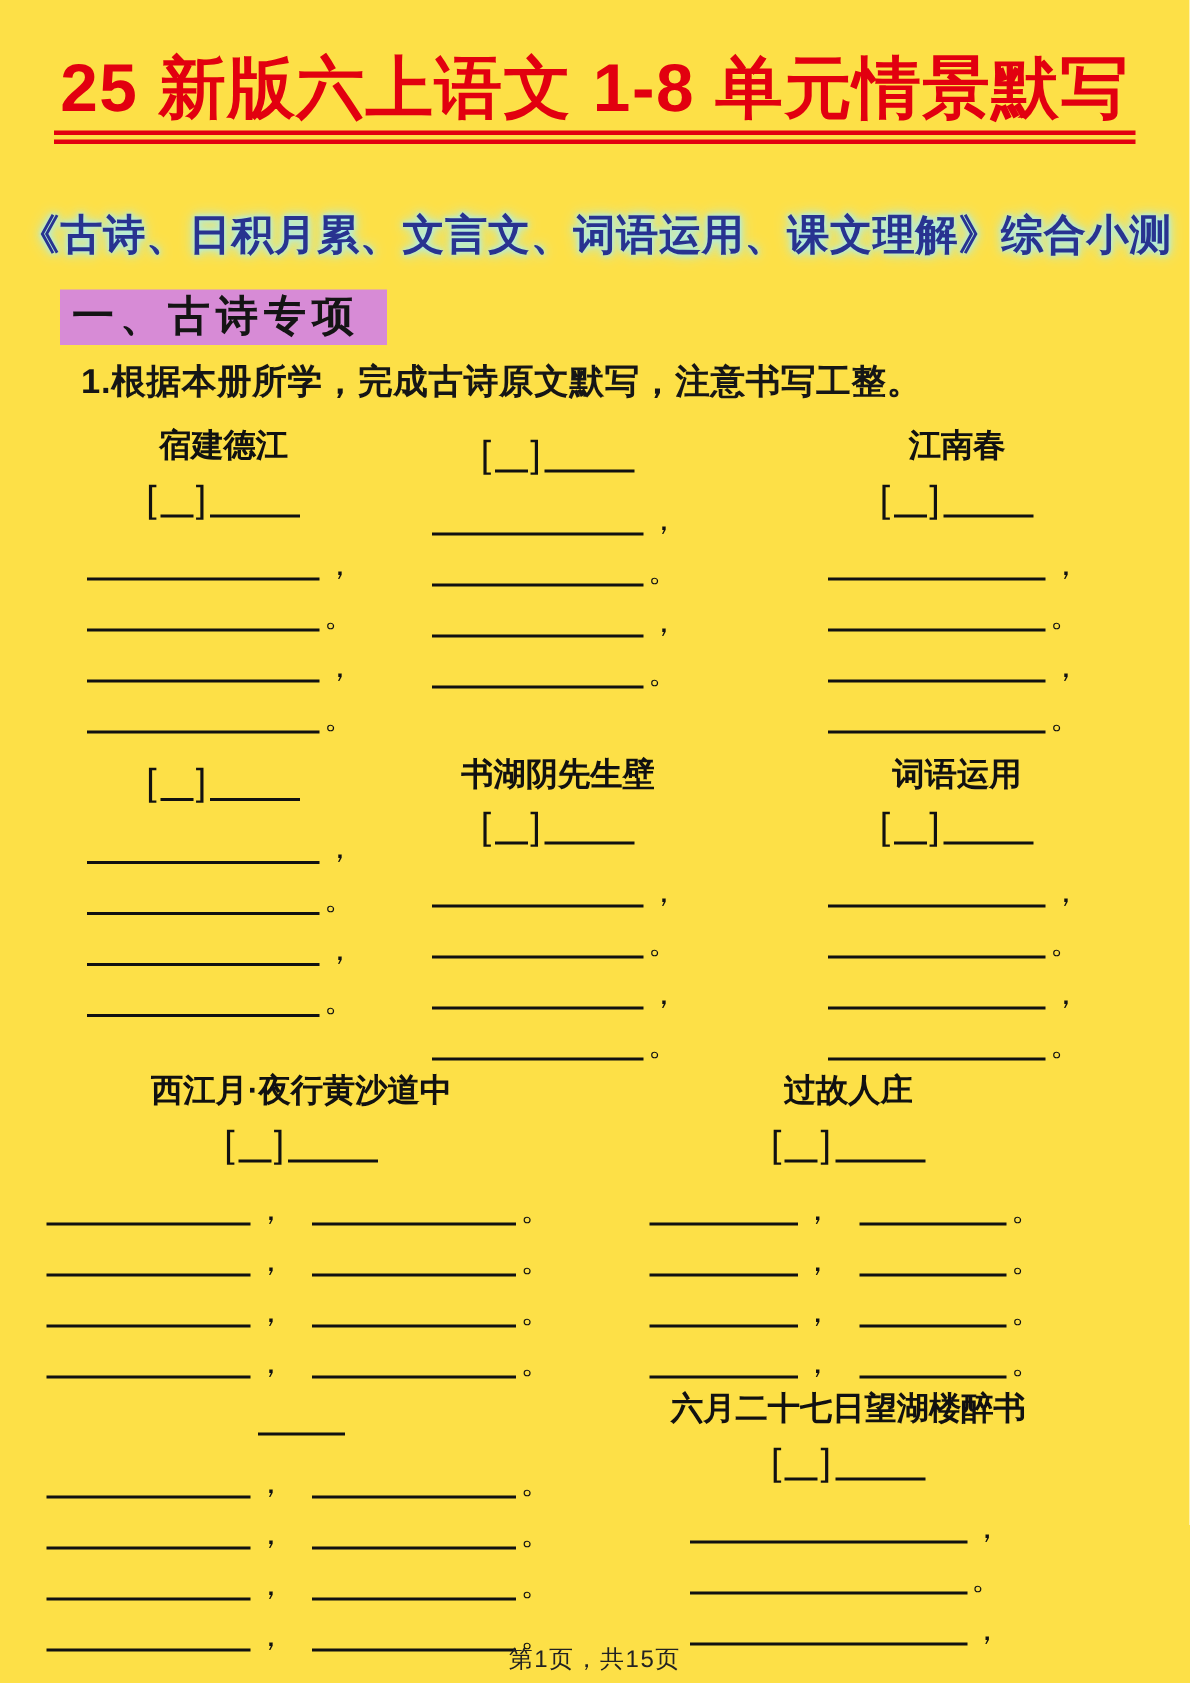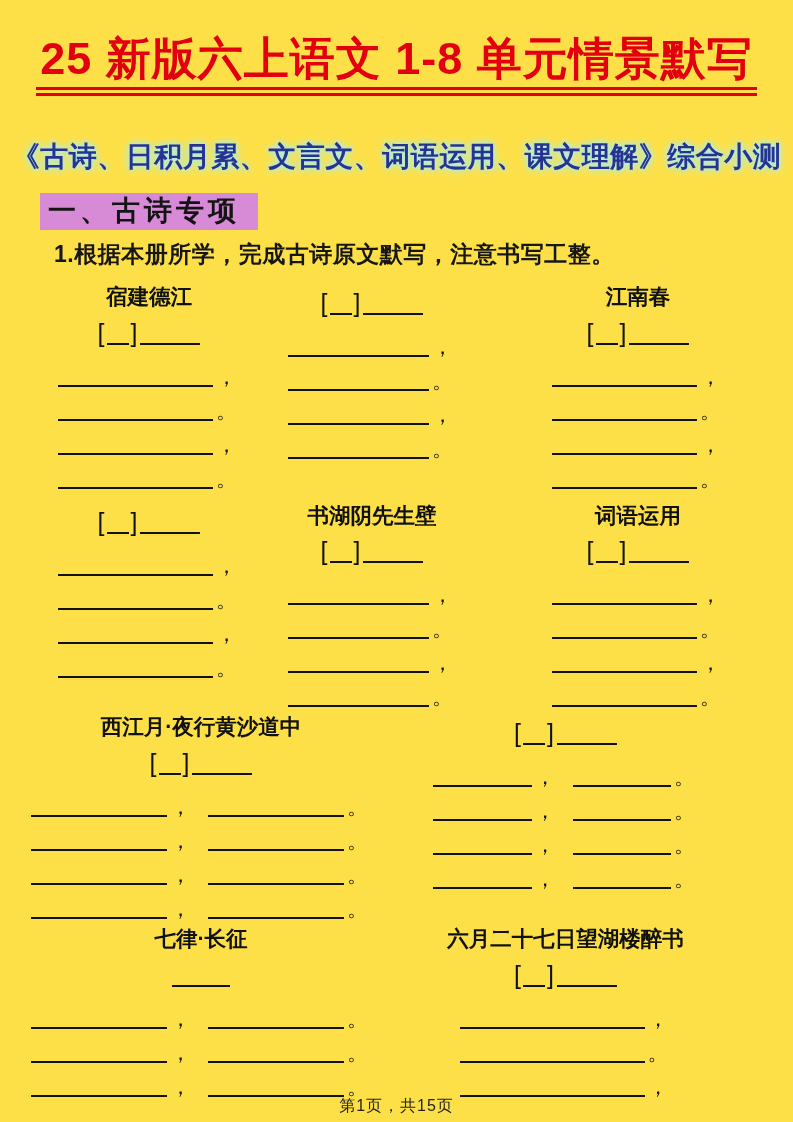--- a/index.html
+++ b/index.html
@@ -331,20 +331,21 @@
             </div>
             <div class="line-row">
               <span class="blank"></span>
               <span class="punct">，</span>
               <span class="blank second"></span>
               <span class="punct">。</span>
             </div>
           </div>
         </div>
         <div class="poem-col">
+          <div class="poem-title">过故人庄</div>
           <div class="author-line">
             <span class="bracket">[</span>
             <span class="gap-blank"></span>
             <span class="bracket">]</span>
             <span class="author-blank"></span>
           </div>
           <div class="lines">
             <div class="line-row">
               <span class="blank"></span>
               <span class="punct">，</span>
@@ -367,21 +368,20 @@
               <span class="blank"></span>
               <span class="punct">，</span>
               <span class="blank second"></span>
               <span class="punct">。</span>
             </div>
           </div>
         </div>
       </div>
       <div class="poem-row cols2">
         <div class="poem-col">
-          <div class="poem-title">七律·长征</div>
           <div class="author-line plain">
             <span class="author-blank"></span>
           </div>
           <div class="lines">
             <div class="line-row">
               <span class="blank"></span>
               <span class="punct">，</span>
               <span class="blank second"></span>
               <span class="punct">。</span>
             </div>

